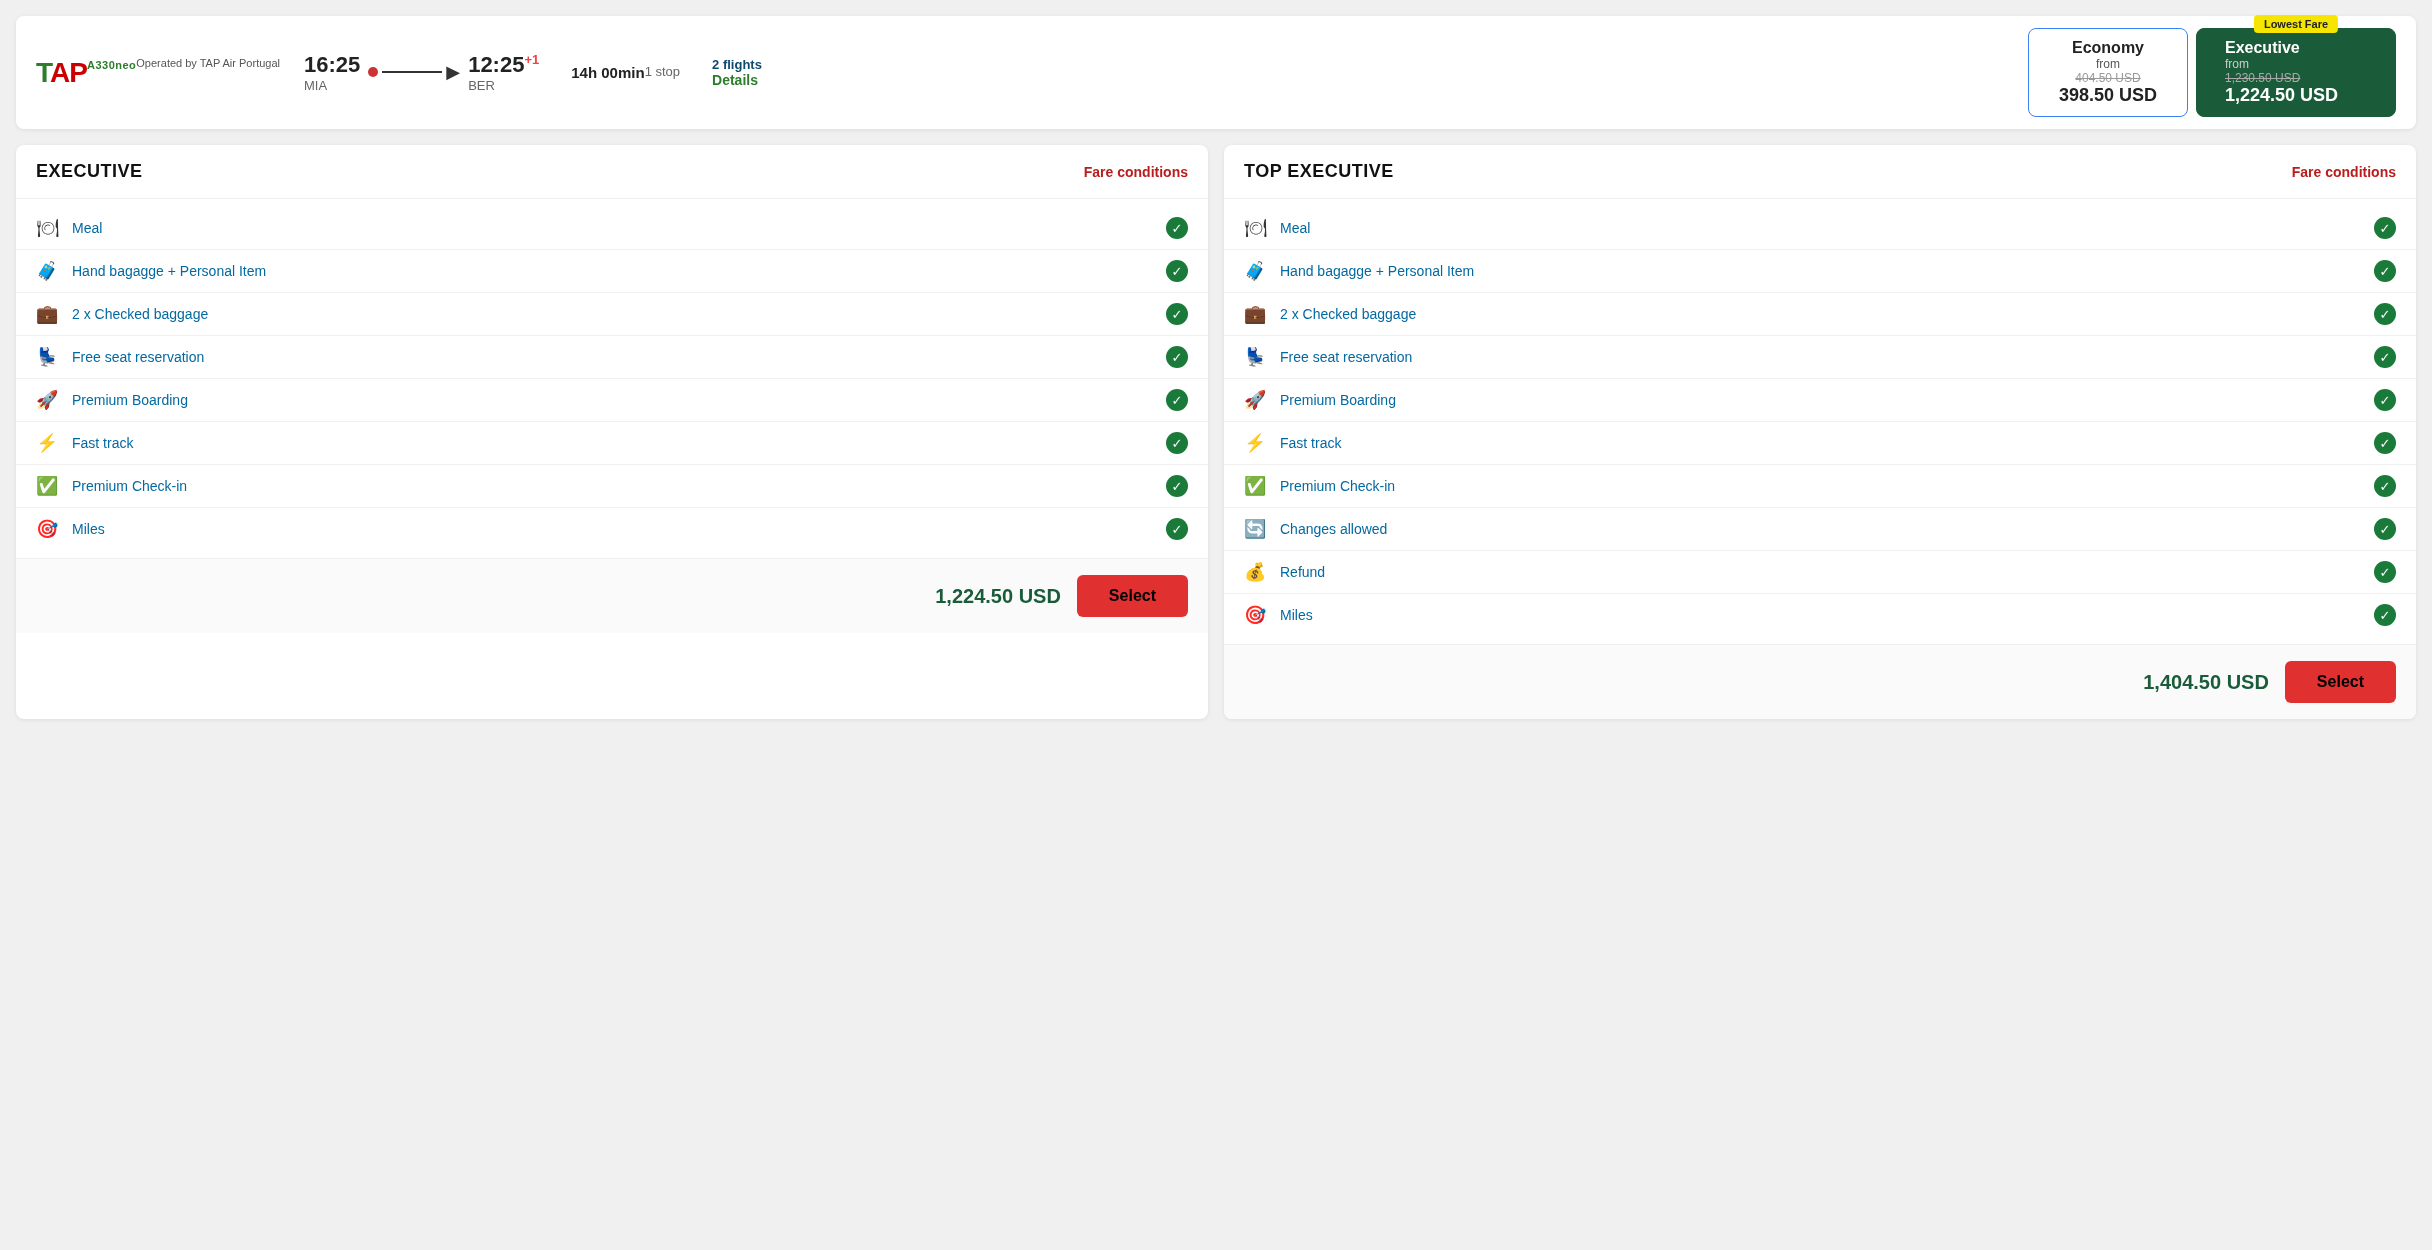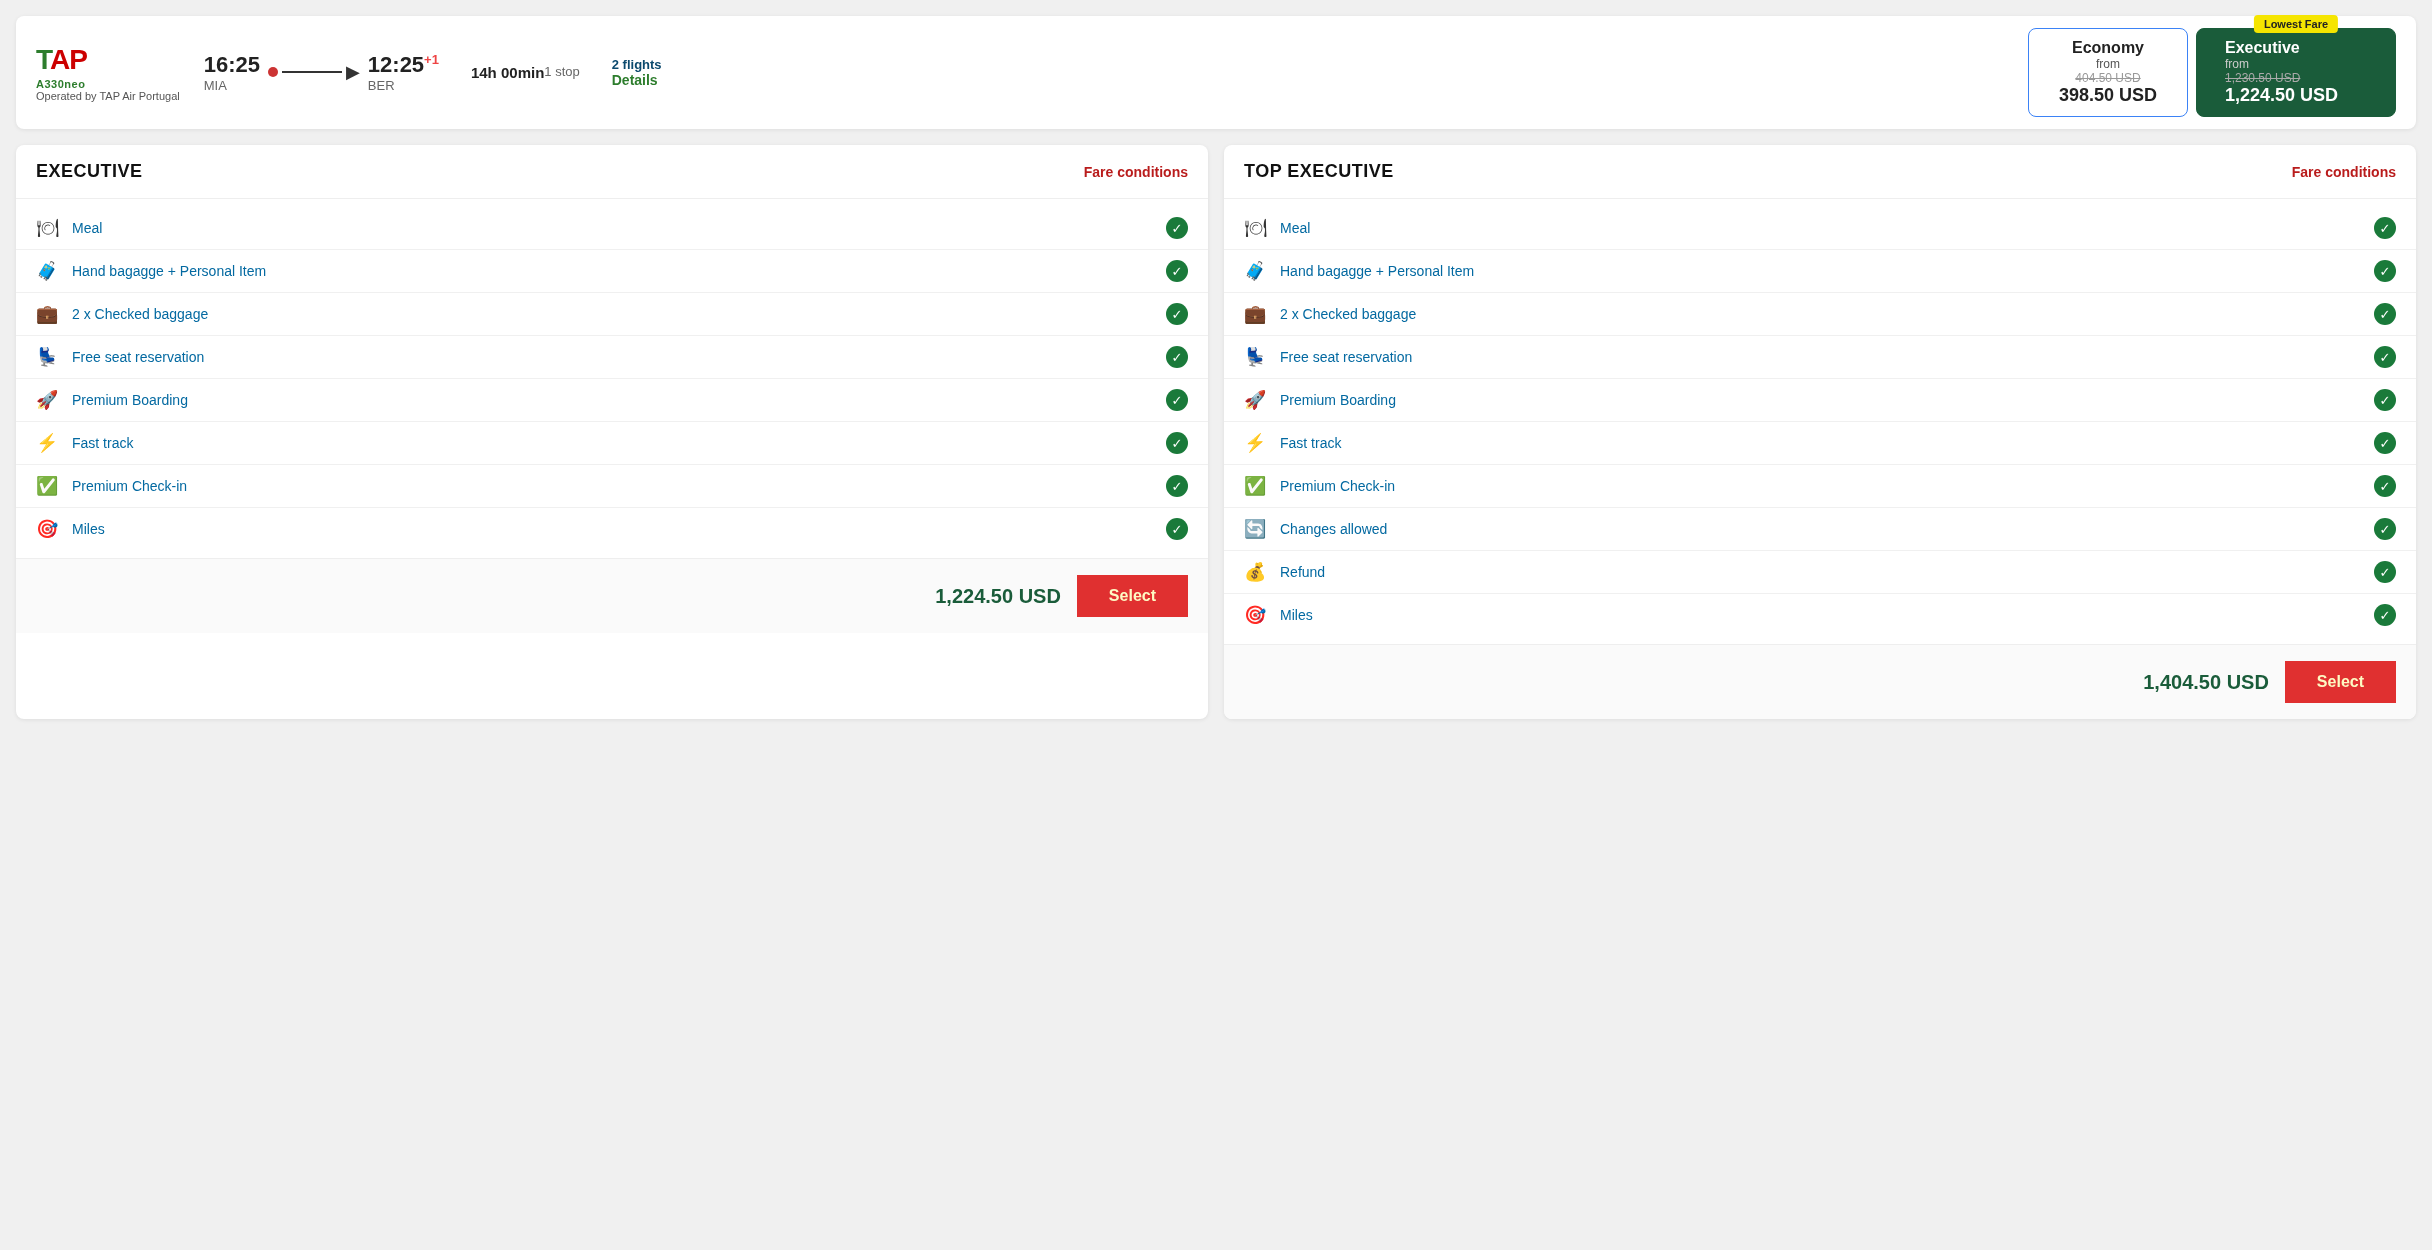--- a/index.html
+++ b/index.html
@@ -23,21 +23,21 @@
       display: flex;
       align-items: center;
       gap: 24px;
       margin-bottom: 16px;
       position: relative;
       box-shadow: 0 1px 4px rgba(0,0,0,0.08);
     }
 
     .airline-logo {
       display: flex;
-      flex-direction: column;
+      flex-direction: row;
       align-items: flex-start;
       min-width: 120px;
     }
 
     .tap-logo {
       font-size: 28px;
       font-weight: 900;
       color: #cc0000;
       letter-spacing: -1px;
     }
@@ -299,23 +299,23 @@
       border-top: 1px solid #eee;
       background: #fafafa;
     }
     .footer-price {
       font-size: 20px;
       font-weight: 700;
       color: #1a5c3a;
     }
     .select-btn {
       background: #e03030;
-      color: #fef9c3;
+      color: #000000;
       border: none;
-      border-radius: 0;
+      border-radius: 6px;
       padding: 12px 32px;
       font-size: 16px;
       font-weight: 700;
       cursor: pointer;
     }
   </style>
 </head>
 <body>
 
 <div class="page-wrapper">

